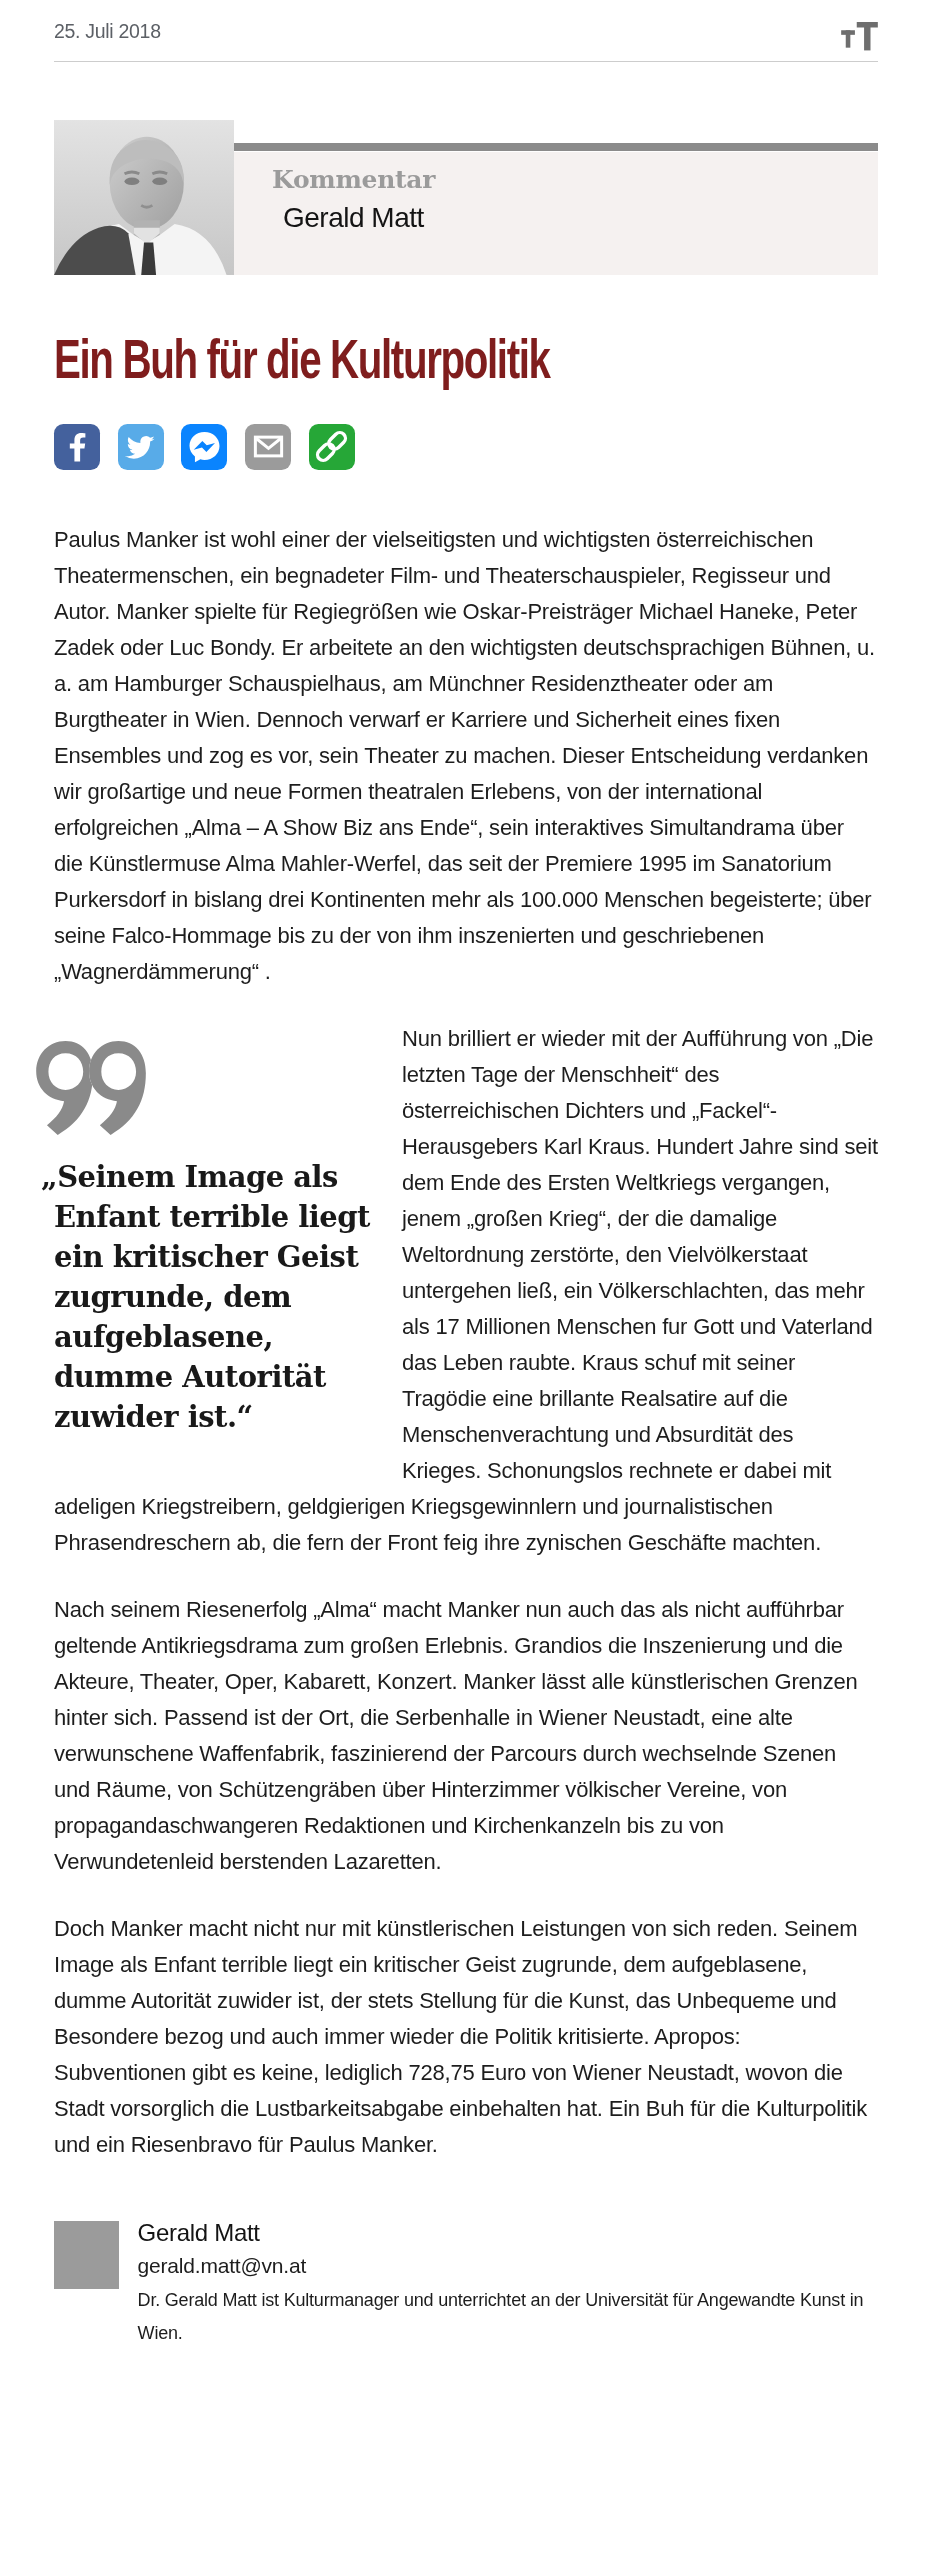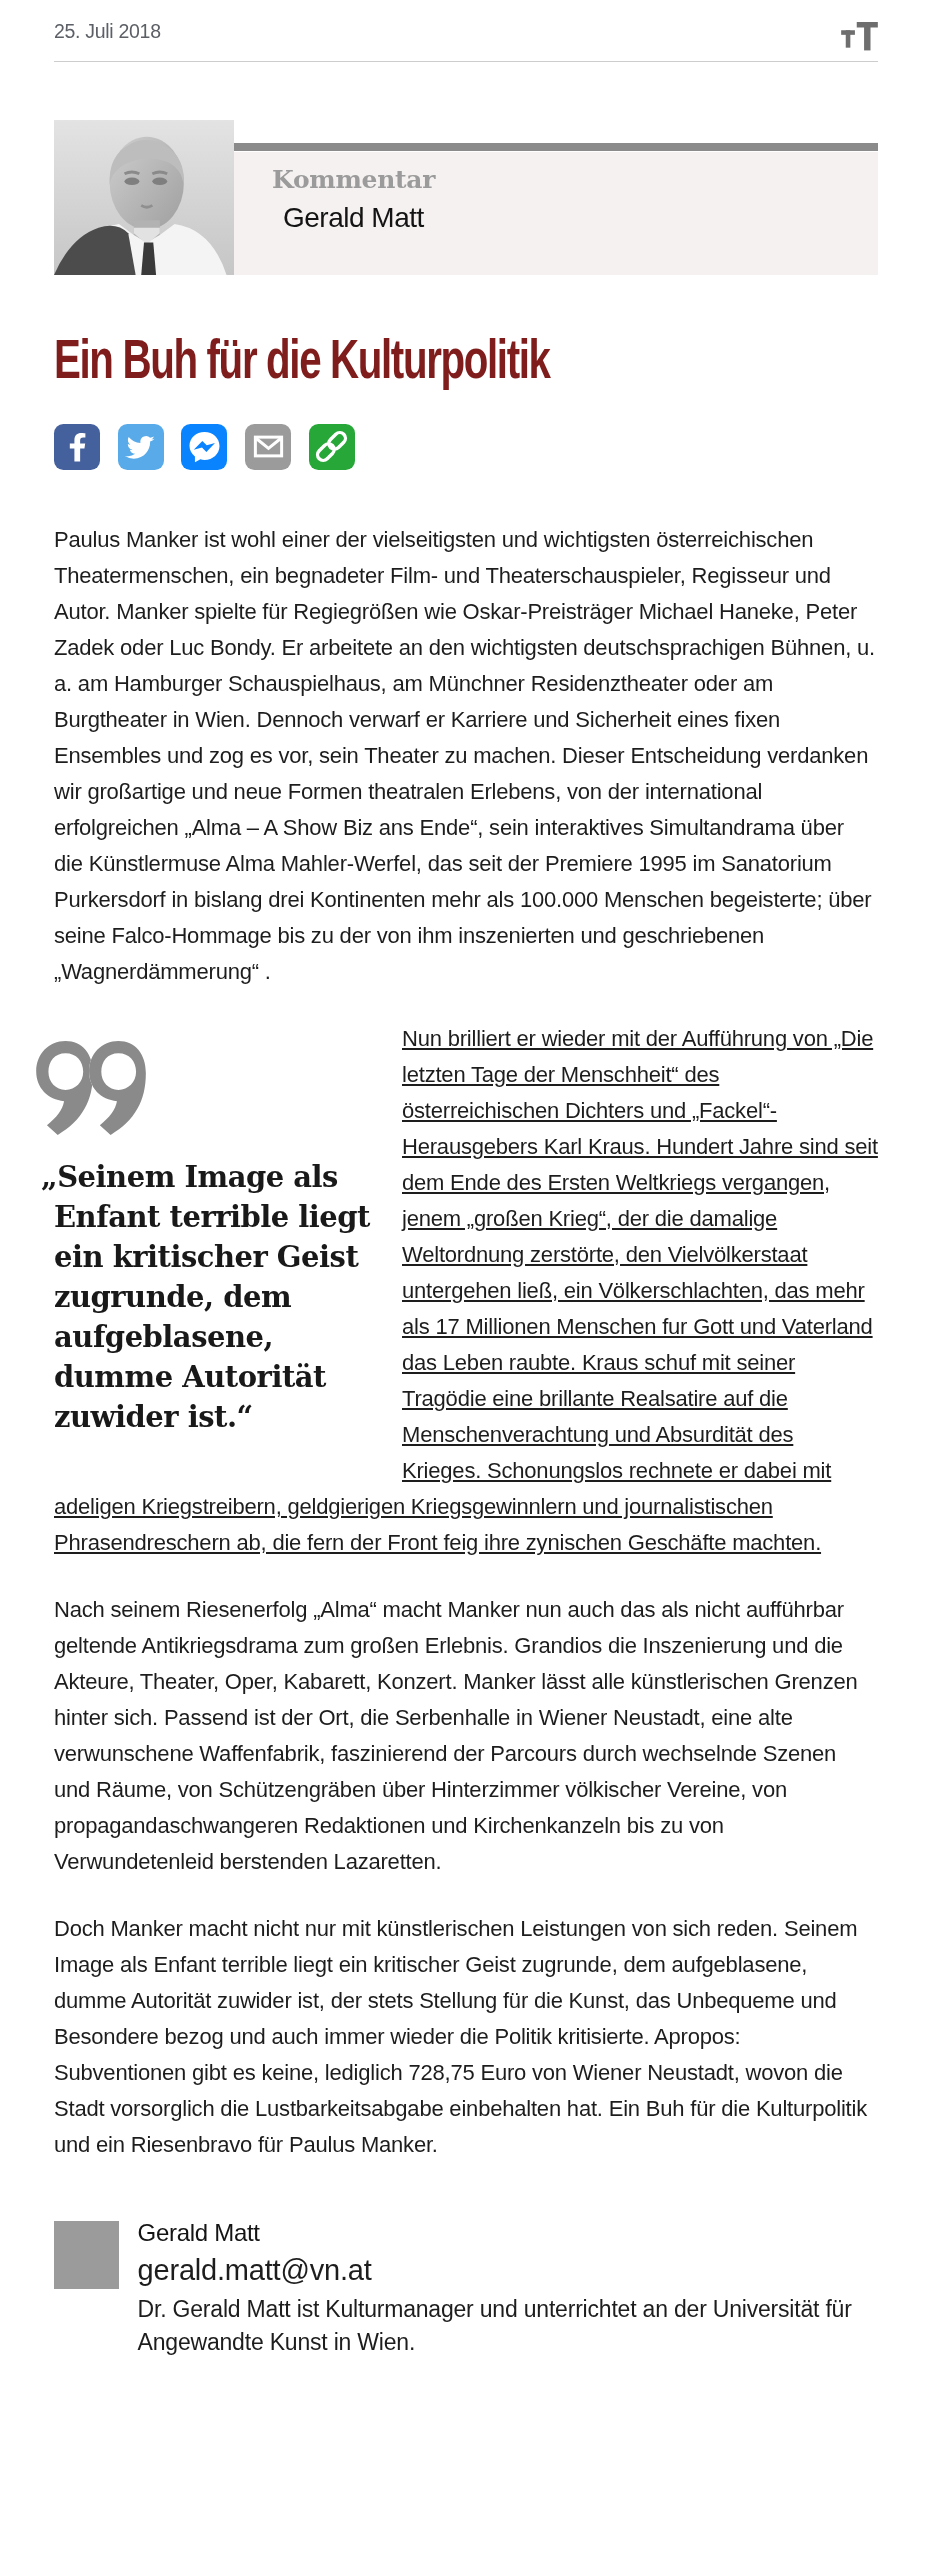--- a/index.html
+++ b/index.html
@@ -26,35 +26,35 @@
   h1.headline .squeeze{display:inline-block;transform:scaleX(0.72);transform-origin:left center;letter-spacing:-1.9px;}
 
   
   .share-row{display:flex;gap:17.7px;margin-top:24px;}
   .share-btn{width:46px;height:46px;border-radius:9.3px;display:flex;align-items:center;justify-content:center;cursor:pointer;}
 
   
   article{margin-top:52px;}
   article p{margin:0 0 31px 0;font-size:22px;line-height:36px;letter-spacing:-0.2px;color:#1d1d1d;}
   .para-with-quote{margin:0 0 31px 0;}
-  .para-with-quote p{margin:0;text-decoration:underline;}
+  .para-with-quote p{margin:0;}
   .para-with-quote::after{content:"";display:block;clear:both;}
 
   .pull-quote{float:left;width:348px;box-sizing:border-box;padding:20.4px 23px 9.3px 0;margin:0 0 18.6px 0;}
   .quote-icon{display:block;margin-left:-20.4px;}
   .pull-quote blockquote{margin:22px 0 0 0;font-family:"DejaVu Serif",serif;font-weight:bold;
       font-size:29px;line-height:40px;color:#191919;letter-spacing:-0.5px;text-indent:-13px;}
 
   
   .footer{display:flex;margin-top:58px;}
   .avatar-placeholder{width:65px;height:68px;background:#9b9b9b;flex:0 0 auto;}
   .footer-text{margin-left:18.6px;}
   .footer-name{font-size:24px;color:#141414;margin-top:-1.9px;letter-spacing:-0.3px;}
-  .footer-email{font-size:29px;color:#1d1d1d;margin-top:7.4px;letter-spacing:-0.2px;}
-  .footer-bio{font-size:23px;line-height:33px;color:#1d1d1d;margin-top:5.6px;max-width:743px;letter-spacing:-0.2px;}
+  .footer-email{font-size:21px;color:#1d1d1d;margin-top:7.4px;letter-spacing:-0.2px;}
+  .footer-bio{font-size:18px;line-height:33px;color:#1d1d1d;margin-top:5.6px;max-width:743px;letter-spacing:-0.2px;}
 </style>
 </head>
 <body>
 
 <div class="page">
 
   <header class="topbar">
     <span class="date">25. Juli 2018</span>
     <span class="tt-icon" title="Schriftgröße">
       <svg width="37" height="33" viewBox="0 0 40 36">

